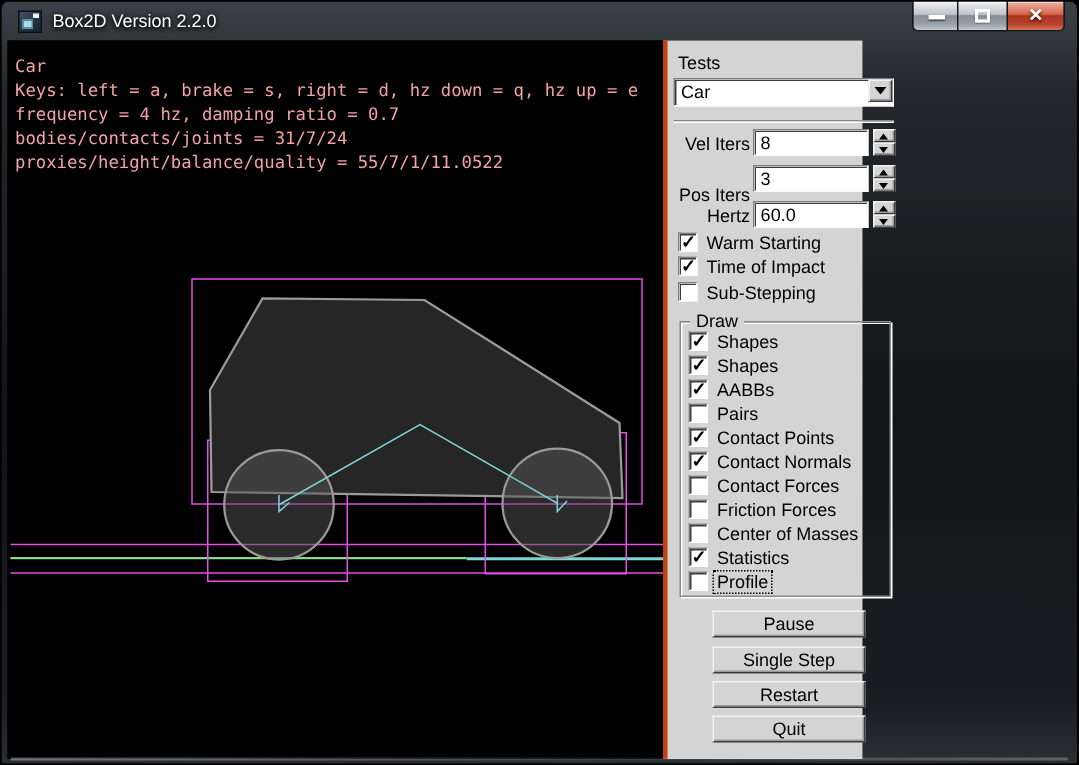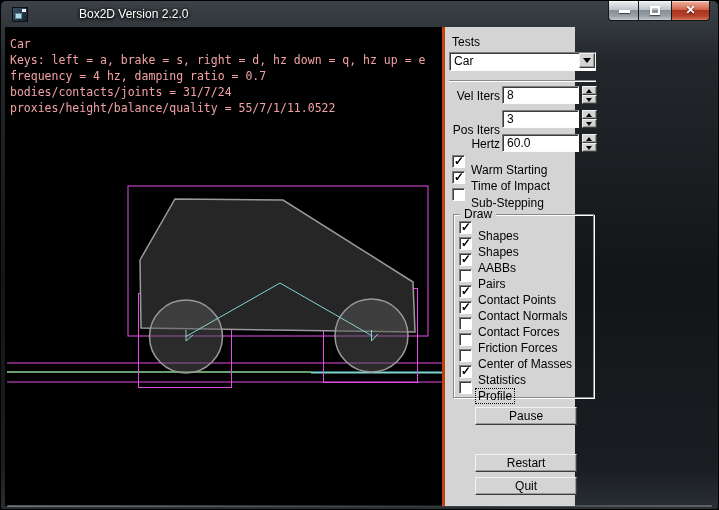--- a/index.html
+++ b/index.html
@@ -18,21 +18,21 @@
   }
 
   
   .titlebar { position:absolute; left:0; top:0; right:0; height:26px; }
   .app-icon { position:absolute; left:11px; top:6px; width:16px; height:15px;
     background:linear-gradient(135deg,#3d5166,#16202c); border:1px solid #0a0f15; }
   .app-icon .pane { position:absolute; left:2px; bottom:2px; width:7px; height:6px;
     background:#a8dbe8; border:1px solid #5d8b9b; }
   .app-icon .glint { position:absolute; right:1px; top:1px; width:4px; height:3px; background:#e8f4f8; }
   .title-text { position:absolute; left:34px; top:6px; color:#fff; font-size:12px;
-    text-shadow:0 1px 3px #000, 0 0 4px #000; white-space:nowrap;margin-left:44px; }
+    text-shadow:0 1px 3px #000, 0 0 4px #000; white-space:nowrap; }
 
   .caption-buttons { position:absolute; right:8px; top:0; height:20px; display:flex; }
   .cap-btn { height:20px; border:1px solid #14171a; border-top:none; position:relative;
     box-shadow:inset 0 1px 0 rgba(255,255,255,.55); cursor:default; }
   .cap-btn.min { width:31px; border-radius:0 0 0 4px;
     background:linear-gradient(180deg,#eef1f3 0%,#bdc4ca 45%,#868e95 50%,#9aa2a9 80%,#c2c9cf 100%); }
   .cap-btn.max { width:32px; border-left:none; border-right:none;
     background:linear-gradient(180deg,#eef1f3 0%,#bdc4ca 45%,#868e95 50%,#9aa2a9 80%,#c2c9cf 100%); }
   .cap-btn.close { width:39px; border-radius:0 0 4px 0;
     background:linear-gradient(180deg,#efb2a2 0%,#d3654a 45%,#a93420 50%,#b8432c 80%,#d4765d 100%); }
@@ -79,21 +79,21 @@
   .num-field { position:absolute; left:57px; width:77px; height:18px; }
   .num-field span { position:absolute; left:4px; top:1px; font-size:12px; }
   .spinner { position:absolute; left:137px; width:15px; height:18px; }
   .spin-half { position:absolute; left:0; width:15px; height:9px; }
 
   .checkbox-row { position:absolute; height:14px; }
   .cb-box { position:absolute; left:0; top:0; width:13px; height:13px; background:#fff;
     border:1px solid #7d7d7d; border-bottom-color:#fff; border-right-color:#fff;
     box-shadow:inset 1px 1px 0 #3c3c3c; }
   .cb-mark { position:absolute; left:1px; top:-2px; font-size:12px; font-weight:bold; color:#000; }
-  .cb-label { position:absolute; left:19px; top:8px; white-space:nowrap; }
+  .cb-label { position:absolute; left:19px; top:0; white-space:nowrap; }
   .cb-label.focused { outline:1px dotted #000; padding:0 2px; left:17px; }
 
   .draw-group { position:absolute; left:8px; top:187px; width:141px; height:184px;
     border:1px solid #8a8a8a; box-shadow:inset 1px 1px 0 #fff, 1px 1px 0 #fff; }
   .draw-title { position:absolute; left:15px; top:180px; background:#d4d4d4; padding:0 4px; }
 
   .panel-btn { position:absolute; left:30px; width:102px; height:18px; text-align:center;
     font-size:12px; line-height:16px; }
 </style>
 </head>
@@ -288,18 +288,19 @@
         <span class="cb-label">Statistics</span>
       </div>
       <div class="checkbox-row" style="left:14px; top:354px">
         <div class="cb-box">
             <span class="cb-mark"></span>
           </div>
         <span class="cb-label focused">Profile</span>
       </div>
 
       <div class="panel-btn raised" style="top:380px">Pause</div>
+      <div class="panel-btn raised" style="top:404px">Single Step</div>
       <div class="panel-btn raised" style="top:450px">Quit</div>
       <div class="panel-btn raised" style="top:427px">Restart</div>
 
     </div>
   </div>
 </div>
 
 </body></html>

